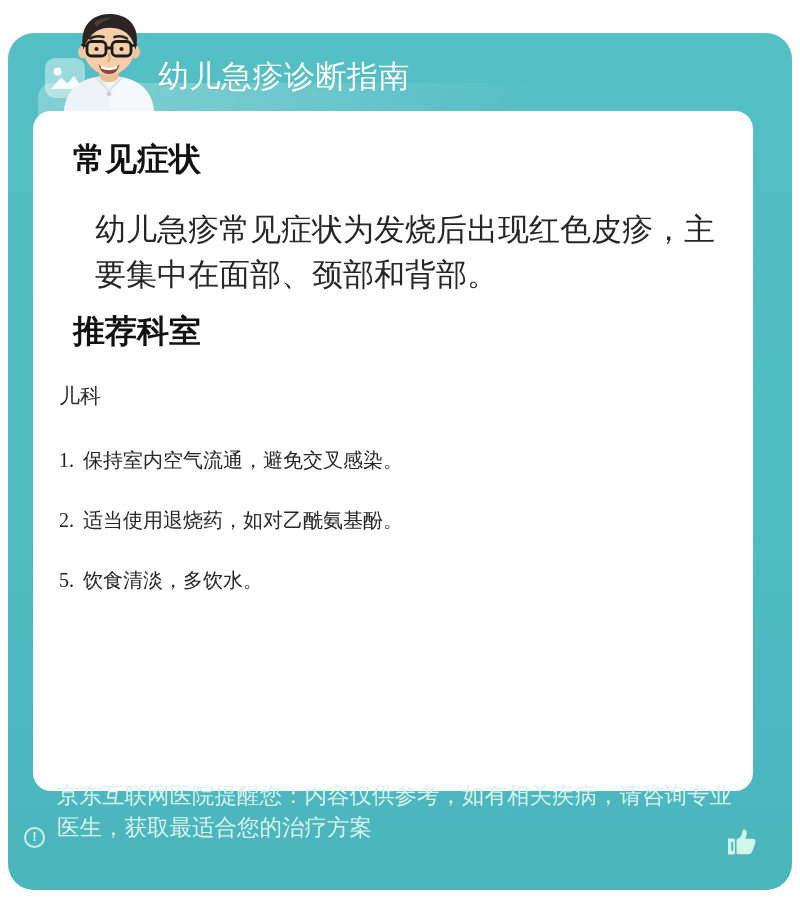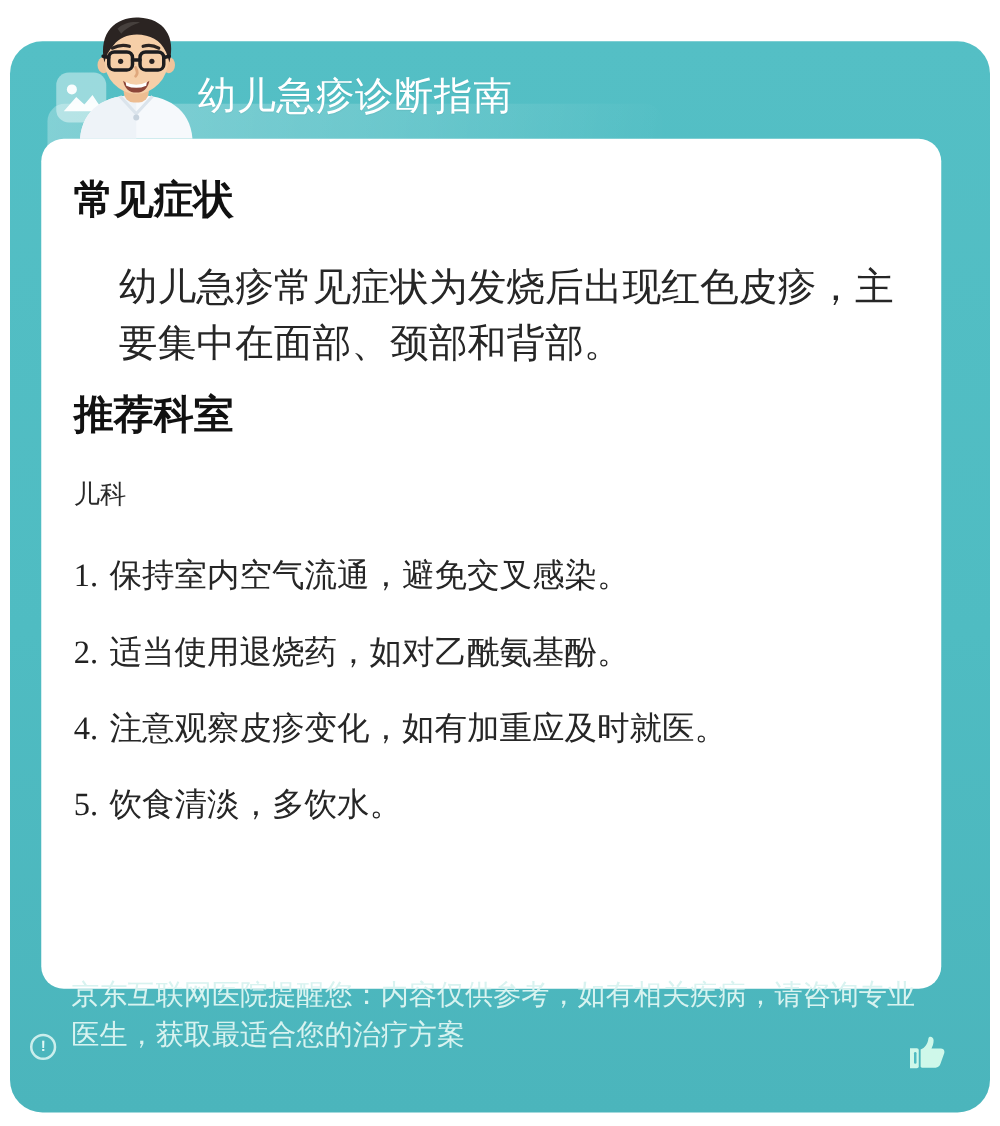--- a/index.html
+++ b/index.html
@@ -26,33 +26,33 @@
     position:absolute; left:158px; top:56px;
     font-size:31px; font-weight:400; color:#ffffff; letter-spacing:.5px;
     text-shadow:0 1px 1px rgba(0,0,0,.06);
   }
   .card {
     position:absolute; left:33px; top:111px; width:720px; height:680px;
     background:#ffffff; border-radius:18px;
     padding:26px 26px 0 26px;
   }
   .h-section {
-    font-size:32px; font-weight:700; color:#111111; line-height:40px;
+    font-size:32px; font-weight:700; color:#111111; line-height:40px;margin-left:14px;
   }
   .h-sym { margin-top:2px; }
   .h-dep { margin-top:14px; }
   .h-care { margin-top:18px; }
   .para {
     margin-top:28px; font-size:31px; line-height:45px; color:#262626;
     letter-spacing:0;
     margin-left:36px;
   }
   .plain { margin-top:24px; font-size:21px; line-height:42px; color:#2a2a2a; }
   .care-list { margin-top:2px; }
-  .li { margin-top:22px; font-size:26px; line-height:38px; color:#262626; }
+  .li { margin-top:22px; font-size:20px; line-height:38px; color:#262626; }
   .li:first-child { margin-top:24px; }
   .li .num {
     font-family:"Liberation Serif","DejaVu Serif",serif;
     margin-right:9px; color:#222222;
   }
   .footer-info {
     position:absolute; left:24px; top:827px; width:21px; height:21px;
     border:2px solid rgba(226,248,245,.85); border-radius:50%;
     color:#e2f8f5; font-size:12px; font-weight:700;
     text-align:center; line-height:17px;
@@ -127,23 +127,20 @@
   <div class="plain">儿科</div>
 
   <div class="care-list">
     <div class="li">
       <span class="num">1.</span><span>保持室内空气流通，避免交叉感染。</span>
     </div>
     <div class="li">
       <span class="num">2.</span><span>适当使用退烧药，如对乙酰氨基酚。</span>
     </div>
     <div class="li">
-      <span class="num">4.</span><span>注意观察皮疹变化，如有加重应及时就医。</span>
-    </div>
-    <div class="li">
       <span class="num">5.</span><span>饮食清淡，多饮水。</span>
     </div>
   </div>
 </div>
 
 <div class="footer-info">!</div>
 <div class="footer-text">京东互联网医院提醒您：内容仅供参考，如有相关疾病，请咨询专业医生，获取最适合您的治疗方案</div>
 
 <button class="thumb-btn">
   <span>

